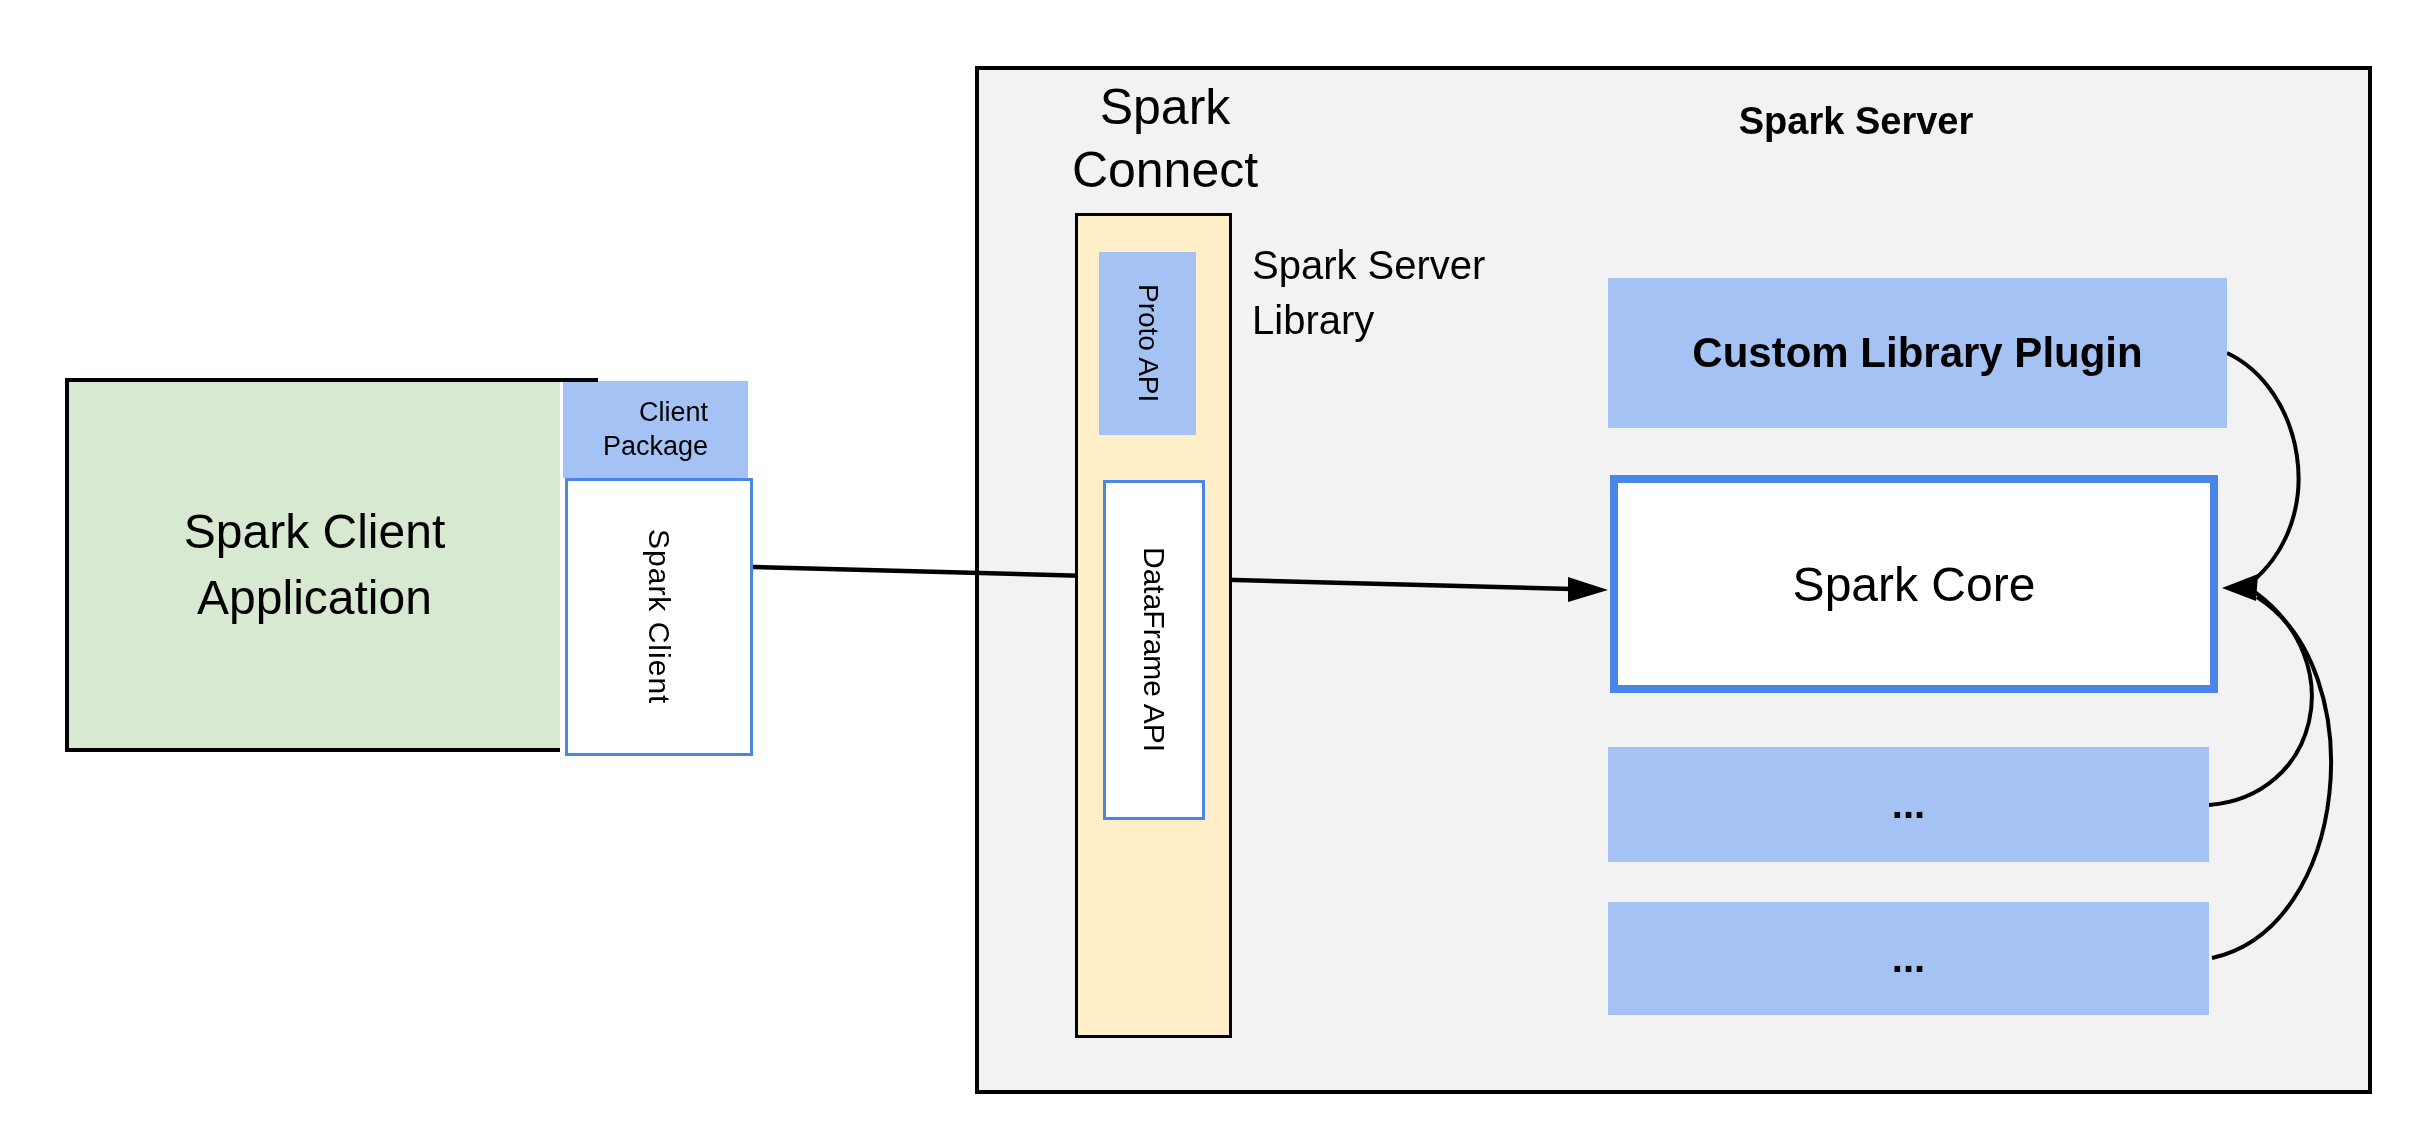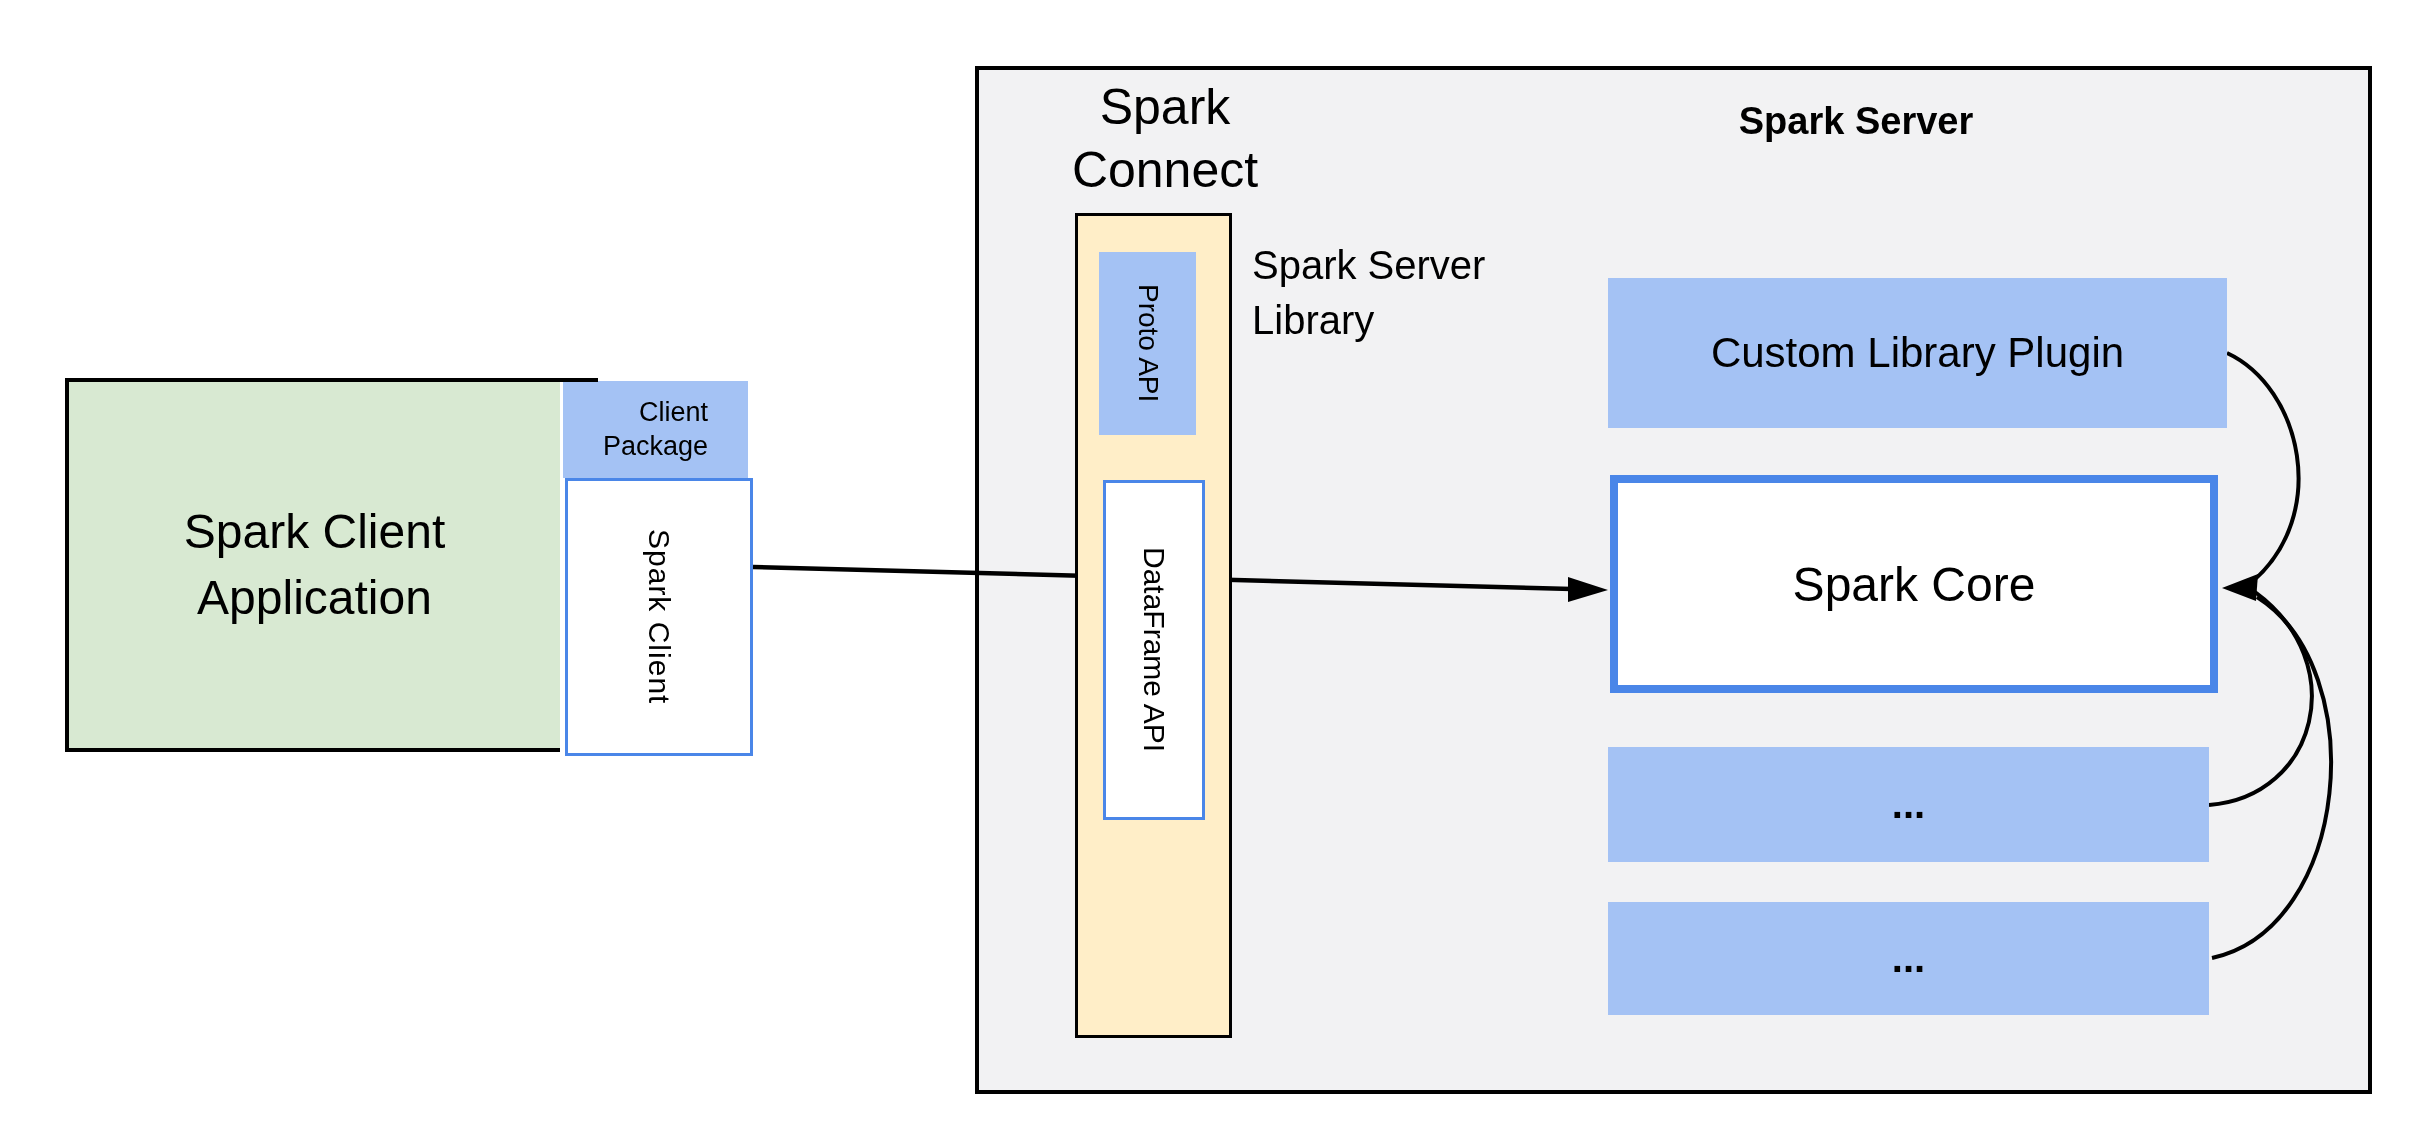--- a/index.html
+++ b/index.html
@@ -21,21 +21,21 @@
   .client-pkg-box  { left: 563px;  top: 381px;  width: 185px;  height: 97px;   background: #a4c2f4; z-index: 10;
                      display: flex; align-items: center; justify-content: center; }
   .spark-client-box{ left: 565px;  top: 478px;  width: 188px;  height: 278px;  background: #fff; border: 3px solid #4a86e8; z-index: 10;
                      display: flex; align-items: center; justify-content: center; }
   .tan-box         { left: 1075px; top: 213px;  width: 157px;  height: 825px;  background: #ffeec8; border: 3px solid #000; z-index: 10; }
   .proto-box       { left: 1099px; top: 252px;  width: 97px;   height: 183px;  background: #a4c2f4; z-index: 11;
                      display: flex; align-items: center; justify-content: center; }
   .dataframe-box   { left: 1103px; top: 480px;  width: 102px;  height: 340px;  background: #fff; border: 3px solid #4a86e8; z-index: 11;
                      display: flex; align-items: center; justify-content: center; }
   .clp-box         { left: 1608px; top: 278px;  width: 619px;  height: 150px;  background: #a4c2f4; z-index: 10;
-                     display: flex; align-items: center; justify-content: center; }
+                     display: flex; align-items: center; justify-content: center; font-weight: bold; }
   .core-box        { left: 1610px; top: 475px;  width: 608px;  height: 218px;  background: #fff; border: 8px solid #000000; z-index: 10;
                      display: flex; align-items: center; justify-content: center; }
   .dots-box-1      { left: 1608px; top: 747px;  width: 601px;  height: 115px;  background: #a4c2f4; z-index: 10;
                      display: flex; align-items: center; justify-content: center; }
   .dots-box-2      { left: 1608px; top: 902px;  width: 601px;  height: 113px;  background: #a4c2f4; z-index: 10;
                      display: flex; align-items: center; justify-content: center; }
 
   
   .connect-api-label   { left: 1005px; top: 76px;  width: 320px; text-align: center; font-size: 50px; line-height: 1.26; white-space: pre-line; z-index: 6; }
   .server-lib-label    { left: 1252px; top: 238px; width: 360px; text-align: left;   font-size: 40px; line-height: 1.38; white-space: pre-line; z-index: 6; }

